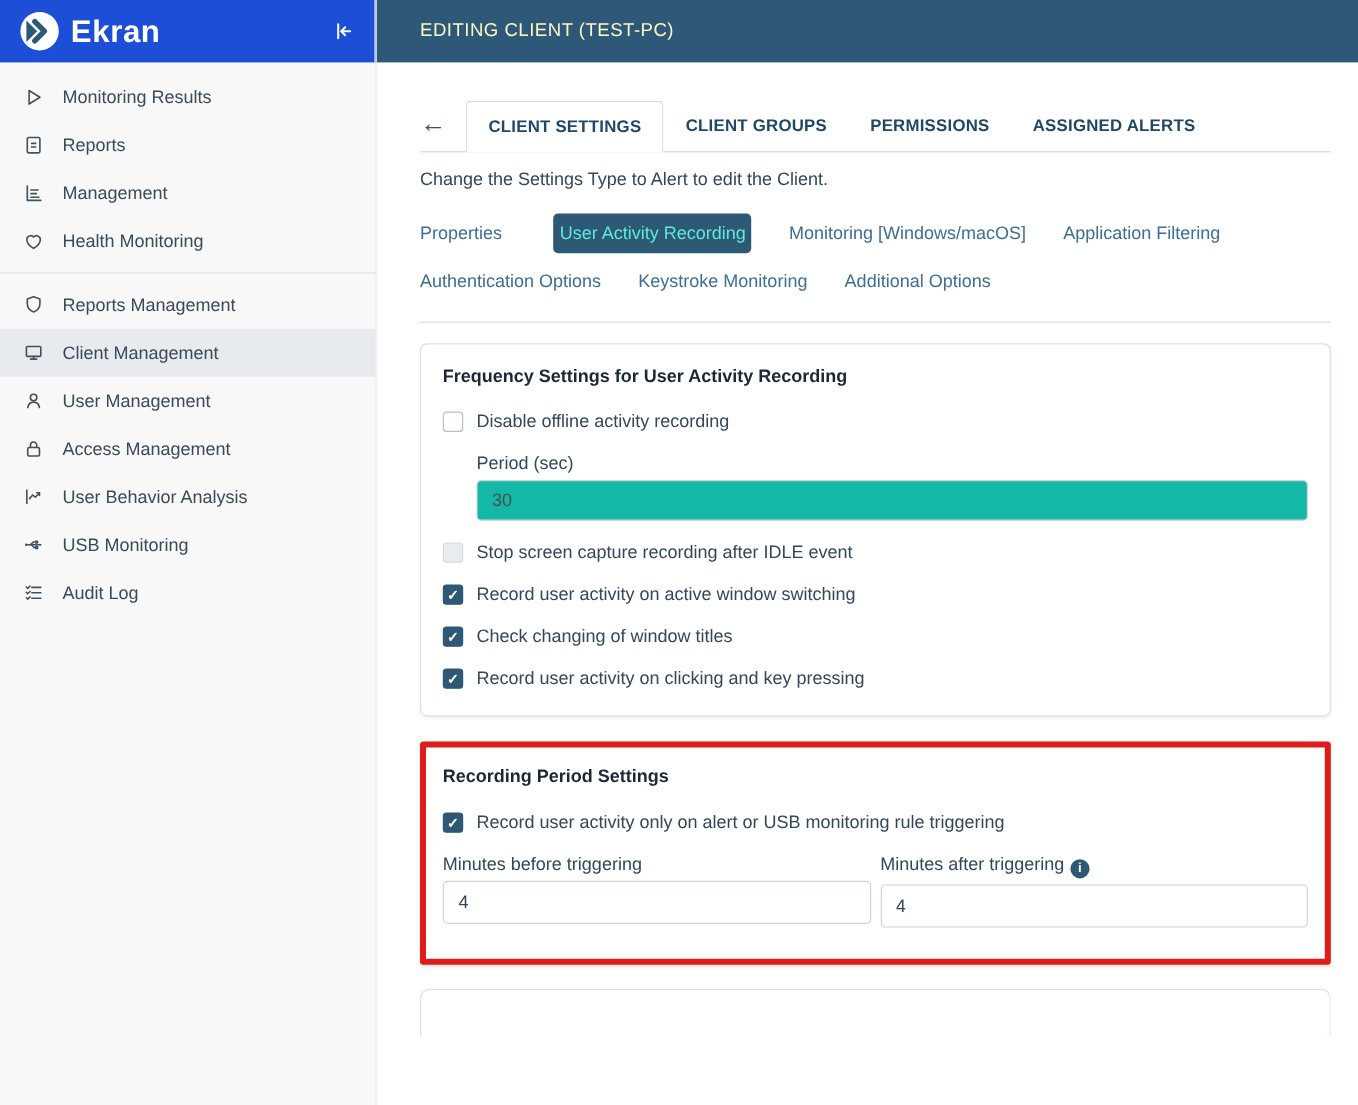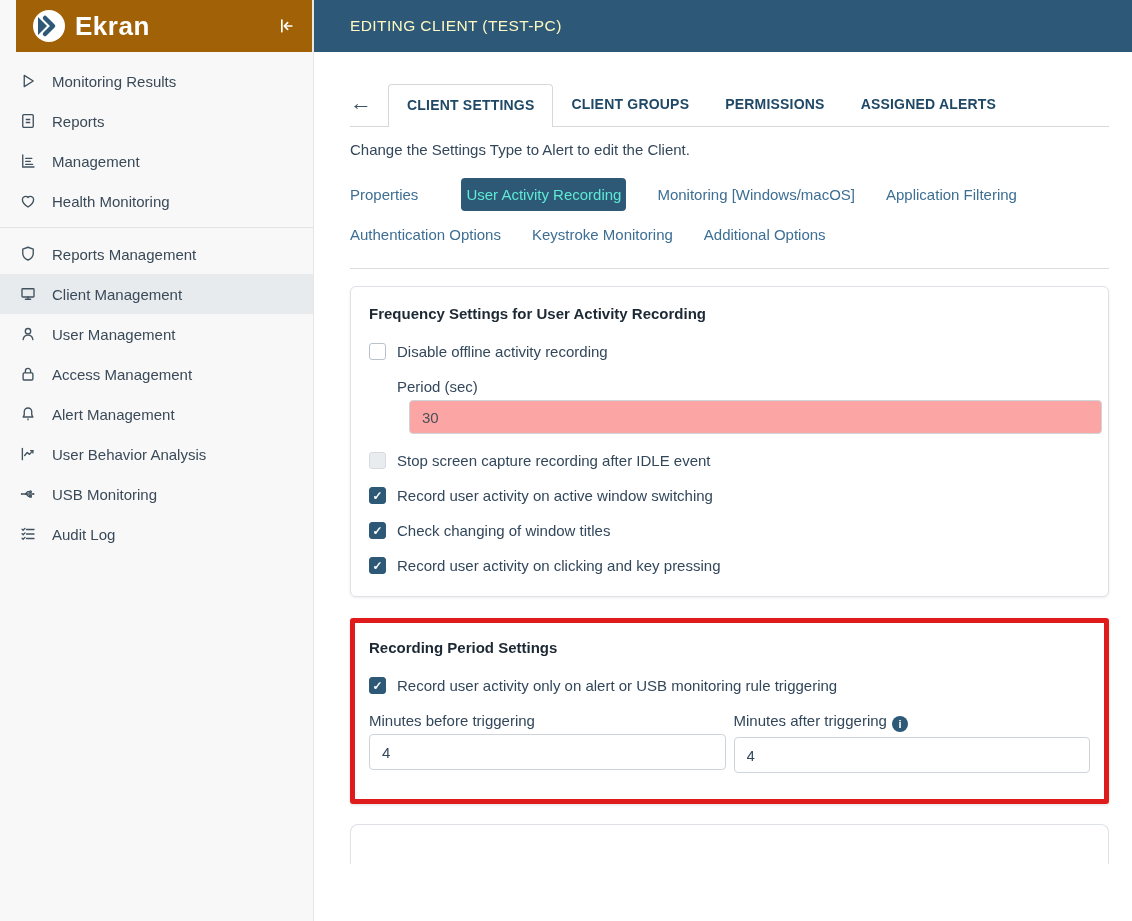--- a/index.html
+++ b/index.html
@@ -2,22 +2,22 @@
 <html><head>
 <meta charset="utf-8">
 <style>
   * { margin:0; padding:0; box-sizing:border-box; }
   html,body { width:1132px; height:921px; overflow:hidden; background:#fff;
               font-family:"Liberation Sans", sans-serif; color:#3a4a58; }
   .app { display:flex; width:1132px; height:921px; }
 
   
   .sidebar { width:314px; background:#f8f8f8; border-right:1px solid #e6e6e6; flex:0 0 314px; }
-  .sidebar-header { height:52px; background:#a16207; display:flex; align-items:center;
-                    padding:0 16px; border-right:1px solid rgba(255,255,255,.85);margin-left:16px; }
+  .sidebar-header { height:52px; background:#1d4ed8; display:flex; align-items:center;
+                    padding:0 16px; border-right:1px solid rgba(255,255,255,.85); }
   .logo { display:flex; align-items:center; gap:9px; }
   .logo-text { color:#fff; font-size:26px; font-weight:600; letter-spacing:.5px; }
   .collapse { margin-left:auto; cursor:pointer; display:flex; align-items:center; }
   .nav { padding-top:9px; }
   .nav-item { display:flex; align-items:center; gap:14px; height:40px; padding:0 16px 0 18px;
               font-size:15px; color:#3a4a58; cursor:pointer; }
   .nav-item[data-active="true"] { background:#e7ebee; }
   .nav-item .ic { width:20px; height:20px; display:flex; align-items:center; justify-content:center; }
   .nav-item svg { stroke:#41525f; }
   .nav-divider { border-top:1px solid #e3e3e3; margin:6px 0; }
@@ -55,21 +55,21 @@
               flex:0 0 17px; display:flex; align-items:center; justify-content:center; cursor:pointer; }
   .checkbox[data-checked="true"] { background:#2d5876; border-color:#2d5876; }
   .checkbox[data-checked="true"]::after { content:"✓"; color:#fff; font-size:12px; font-weight:700; line-height:1; }
   .checkbox[data-disabled="true"] { background:#e9ecef; border-color:#d7dbdf; cursor:default; }
   .cb-label { font-size:15px; color:#33475b; }
   .field-block { margin-left:28px; margin-top:18px; }
   .field-label { font-size:15px; color:#33475b; }
   .text-input { display:block; width:100%; height:34px; margin-top:5px; padding:0 12px;
                 font-size:15px; color:#33475b; background:#fff; border:1px solid #ced4da;
                 border-radius:4px; outline:none; font-family:"Liberation Sans", sans-serif; }
-  .text-input[data-disabled="true"] { background:#fca5a5; color:#495057; pointer-events:none;margin-left:12px; }
+  .text-input[data-disabled="true"] { background:#14b8a6; color:#495057; pointer-events:none; }
 
   
   .card.red { border:5px solid #e01b1b; border-radius:3px; margin-top:21px;
               padding:14px 14px 26px; box-shadow:0 1px 3px rgba(0,0,0,.12); }
   .minutes-grid { display:grid; grid-template-columns:1fr 1fr; column-gap:8px; margin-top:18px; }
   .minutes-grid .text-input { height:36px; }
   .info-badge { display:inline-flex; width:16px; height:16px; border-radius:50%; background:#2d5876;
                 color:#fff; font-size:11px; font-weight:700; align-items:center; justify-content:center;
                 vertical-align:-2px; margin-left:5px; cursor:pointer; font-style:normal; }
 
@@ -169,29 +169,20 @@
         <span>User Management</span>
       </div>
       <div class="nav-item">
         <span class="ic">
           <svg width="18" height="18" viewBox="0 0 24 24" fill="none" stroke-width="1.8" stroke-linejoin="round">
               <rect x="5.5" y="10.5" width="13" height="9.5" rx="1.5"></rect>
               <path d="M8.5 10.5V8a3.5 3.5 0 0 1 7 0v2.5"></path>
             </svg>
         </span>
         <span>Access Management</span>
-      </div>
-      <div class="nav-item">
-        <span class="ic">
-          <svg width="18" height="18" viewBox="0 0 24 24" fill="none" stroke-width="1.8" stroke-linecap="round" stroke-linejoin="round">
-              <path d="M12 4a5 5 0 0 0-5 5v4.2L5.5 16h13L17 13.2V9a5 5 0 0 0-5-5z"></path>
-              <path d="M12 18.5v1.3"></path>
-            </svg>
-        </span>
-        <span>Alert Management</span>
       </div>
       <div class="nav-item">
         <span class="ic">
           <svg width="18" height="18" viewBox="0 0 24 24" fill="none" stroke-width="1.8" stroke-linecap="round" stroke-linejoin="round">
               <path d="M4.5 4.5v15"></path>
               <path d="M7.5 14l3.5-4 3 2.5 4.5-5"></path>
               <path d="M15.5 7.5h3v3"></path>
             </svg>
         </span>
         <span>User Behavior Analysis</span>

